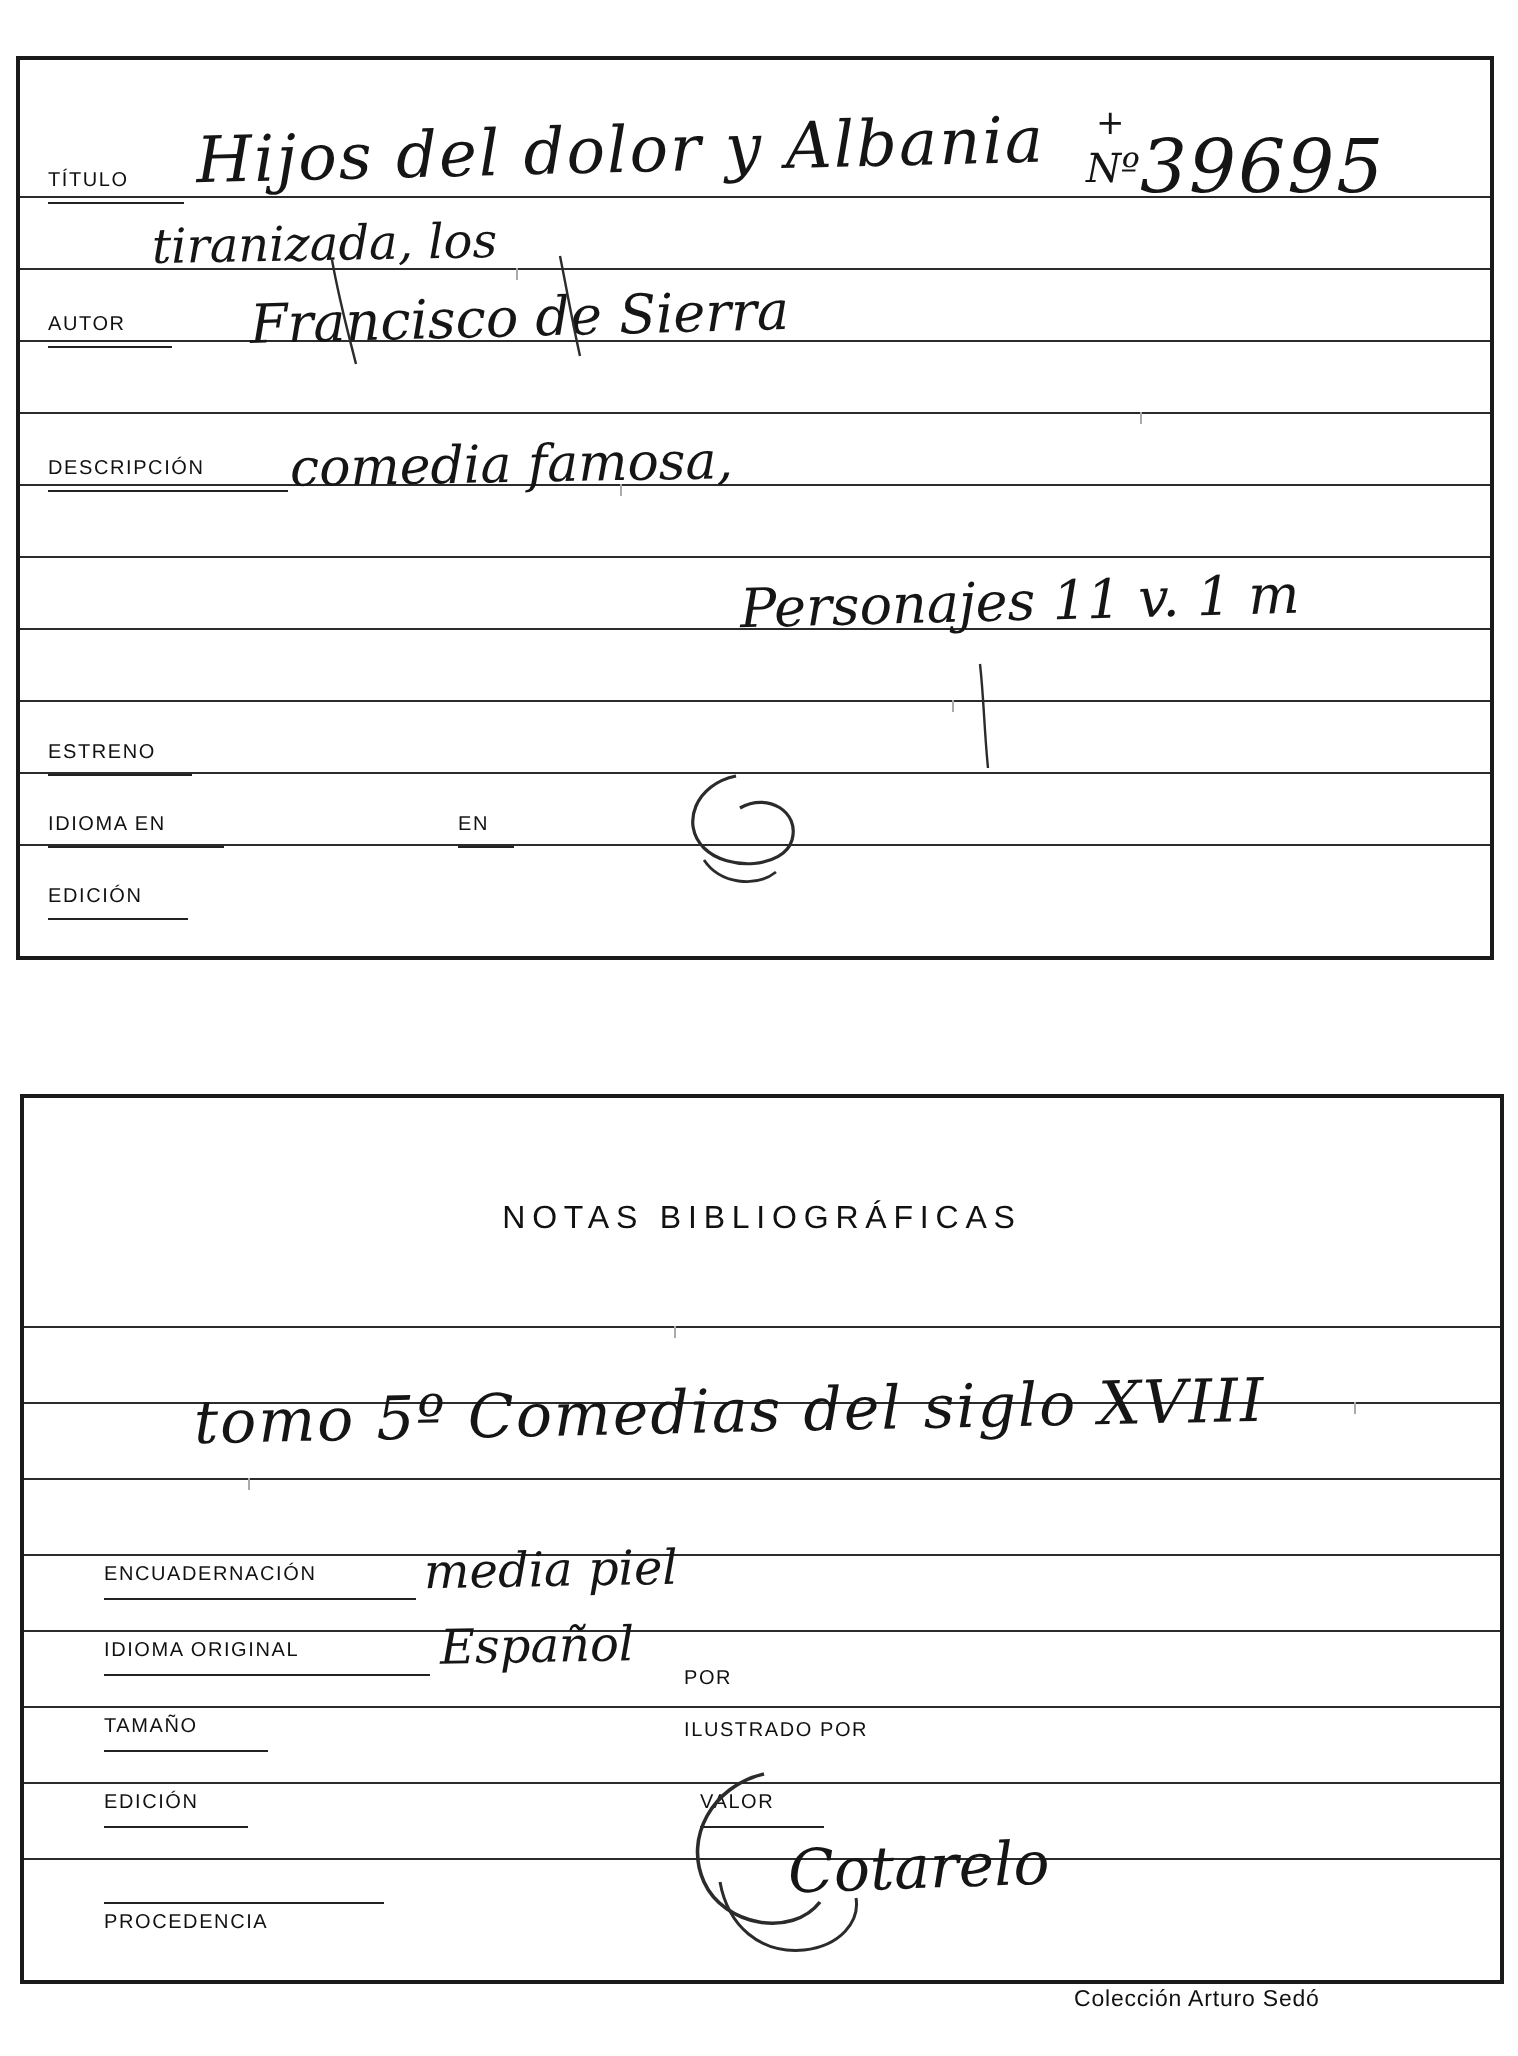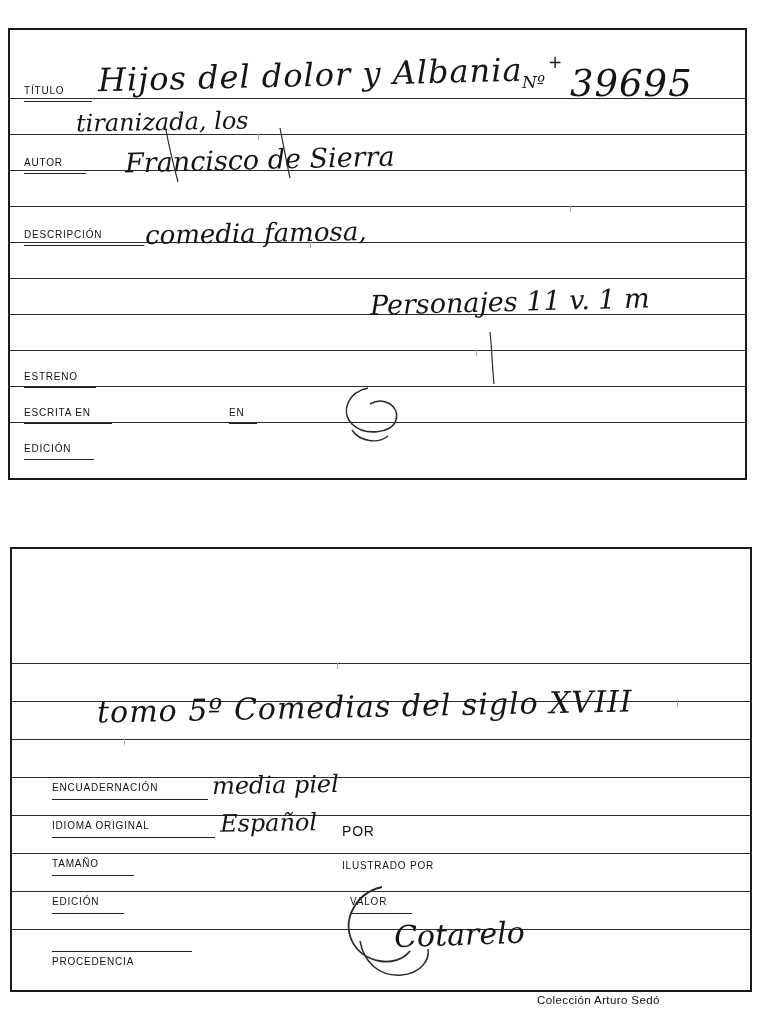--- a/index.html
+++ b/index.html
@@ -126,37 +126,37 @@
 
   <div class="tick" style="left:248px; top:104px;"></div>
   <div class="tick" style="left:560px; top:176px;"></div>
   <div class="tick" style="left:300px; top:212px;"></div>
   <div class="tick" style="left:466px; top:320px;"></div>
 
   <div class="field-label" style="left:14px; top:55px;">TÍTULO</div>
   <div class="field-label" style="left:14px; top:127px;">AUTOR</div>
   <div class="field-label" style="left:14px; top:199px;">DESCRIPCIÓN</div>
   <div class="field-label" style="left:14px; top:341px;">ESTRENO</div>
-  <div class="field-label" style="left:14px; top:377px;">ESCRITA EN</div>
+  <div class="field-label" style="left:14px; top:377px;">IDIOMA EN</div>
   <div class="field-label" style="left:219px; top:377px;text-align:right;">EN</div>
   <div class="field-label" style="left:14px; top:413px;">EDICIÓN</div>
 
   <div class="underline-ink" style="left:14px; top:71px; width:68px;"></div>
   <div class="underline-ink" style="left:14px; top:143px; width:62px;"></div>
   <div class="underline-ink" style="left:14px; top:215px; width:120px;"></div>
   <div class="underline-ink" style="left:14px; top:357px; width:72px;"></div>
   <div class="underline-ink" style="left:14px; top:393px; width:88px;"></div>
   <div class="underline-ink" style="left:219px; top:393px; width:28px;"></div>
   <div class="underline-ink" style="left:14px; top:429px; width:70px;"></div>
 
   <div class="hand" style="left:88px; top:26px; font-size:32px; letter-spacing:1px; transform:rotate(-1.4deg);">Hijos del dolor  y  Albania</div>
 
   <div class="plus" style="left:538px; top:22px;">+</div>
 
-  <div class="hand" style="left:512px; top:42px; font-size:17px;text-align:center;">Nº</div>
+  <div class="hand" style="left:533px; top:42px; font-size:20px;text-align:center;">Nº</div>
   <div class="hand" style="left:560px; top:32px; font-size:37px; letter-spacing:1px;">39695</div>
 
   <div class="hand" style="left:66px; top:78px; font-size:24px; transform:rotate(-1deg);">tiranizada, los</div>
 
   <div class="hand" style="left:115px; top:114px; font-size:27px; transform:rotate(-1.5deg);">Francisco de Sierra</div>
 
   <div class="hand" style="left:135px; top:188px; font-size:26px; transform:rotate(-1deg);">comedia famosa,</div>
 
   <div class="hand" style="left:360px; top:256px; font-size:27px; transform:rotate(-1.5deg);">Personajes 11 v. 1 m</div>
 
@@ -169,20 +169,21 @@
     <path d="M6 4 C 10 26, 14 40, 18 56" fill="none" stroke="#2b2b2b" stroke-width="1.2"></path>
     <path d="M120 2 C 124 22, 126 34, 130 52" fill="none" stroke="#2b2b2b" stroke-width="1.2"></path>
   </svg>
   <svg class="stroke" style="left:470px; top:300px;" width="80" height="60" viewBox="0 0 80 60">
     <path d="M10 2 C 12 20, 12 34, 14 54" fill="none" stroke="#2b2b2b" stroke-width="1.2"></path>
   </svg>
 </div>
 
 <div class="card" id="card-bottom">
 
+  <div class="hdr-notas" style="top:52px;">NOTAS BIBLIOGRÁFICAS</div>
 
   <div class="rule" style="top:114px;"></div>
   <div class="rule" style="top:152px;"></div>
   <div class="rule" style="top:190px;"></div>
   <div class="rule" style="top:228px;"></div>
   <div class="rule" style="top:266px;"></div>
   <div class="rule" style="top:304px;"></div>
   <div class="rule" style="top:342px;"></div>
   <div class="rule" style="top:380px;"></div>
 
@@ -192,21 +193,21 @@
 
   <div class="hand" style="left:85px; top:140px; font-size:30px; letter-spacing:1px; transform:rotate(-1.2deg);">tomo 5º Comedias del siglo XVIII</div>
 
   <div class="field-label" style="left:40px; top:233px;">ENCUADERNACIÓN</div>
   <div class="underline-ink" style="left:40px; top:250px; width:156px;"></div>
   <div class="hand" style="left:200px; top:222px; font-size:24px; transform:rotate(-1deg);">media piel</div>
 
   <div class="field-label" style="left:40px; top:271px;">IDIOMA ORIGINAL</div>
   <div class="underline-ink" style="left:40px; top:288px; width:163px;"></div>
   <div class="hand" style="left:208px; top:260px; font-size:24px; transform:rotate(-1deg);">Español</div>
-  <div class="field-label" style="left:330px; top:274px; font-size:14px;">POR</div>
+  <div class="field-label" style="left:330px; top:285px; font-size:10px;">POR</div>
 
   <div class="field-label" style="left:40px; top:309px;">TAMAÑO</div>
   <div class="underline-ink" style="left:40px; top:326px; width:82px;"></div>
   <div class="field-label" style="left:330px; top:311px;">ILUSTRADO POR</div>
 
   <div class="field-label" style="left:40px; top:347px;">EDICIÓN</div>
   <div class="underline-ink" style="left:40px; top:364px; width:72px;"></div>
   <div class="field-label" style="left:338px; top:347px;">VALOR</div>
   <div class="underline-ink" style="left:338px; top:364px; width:62px;"></div>
 

